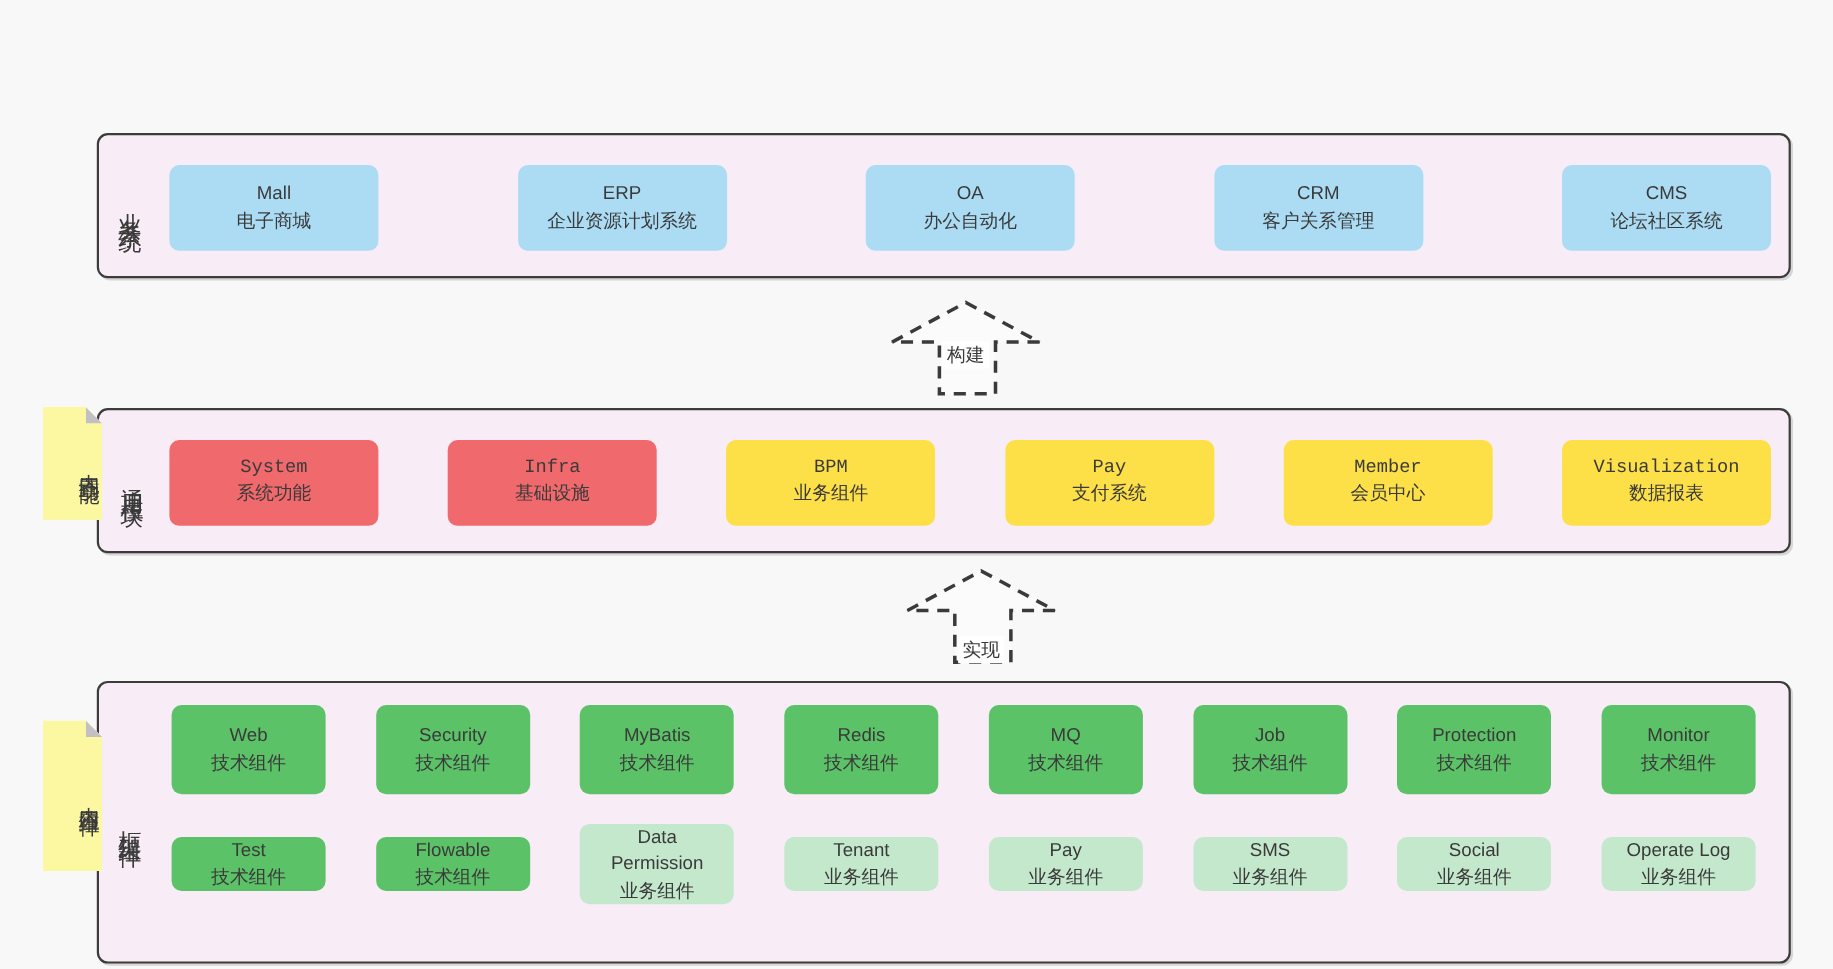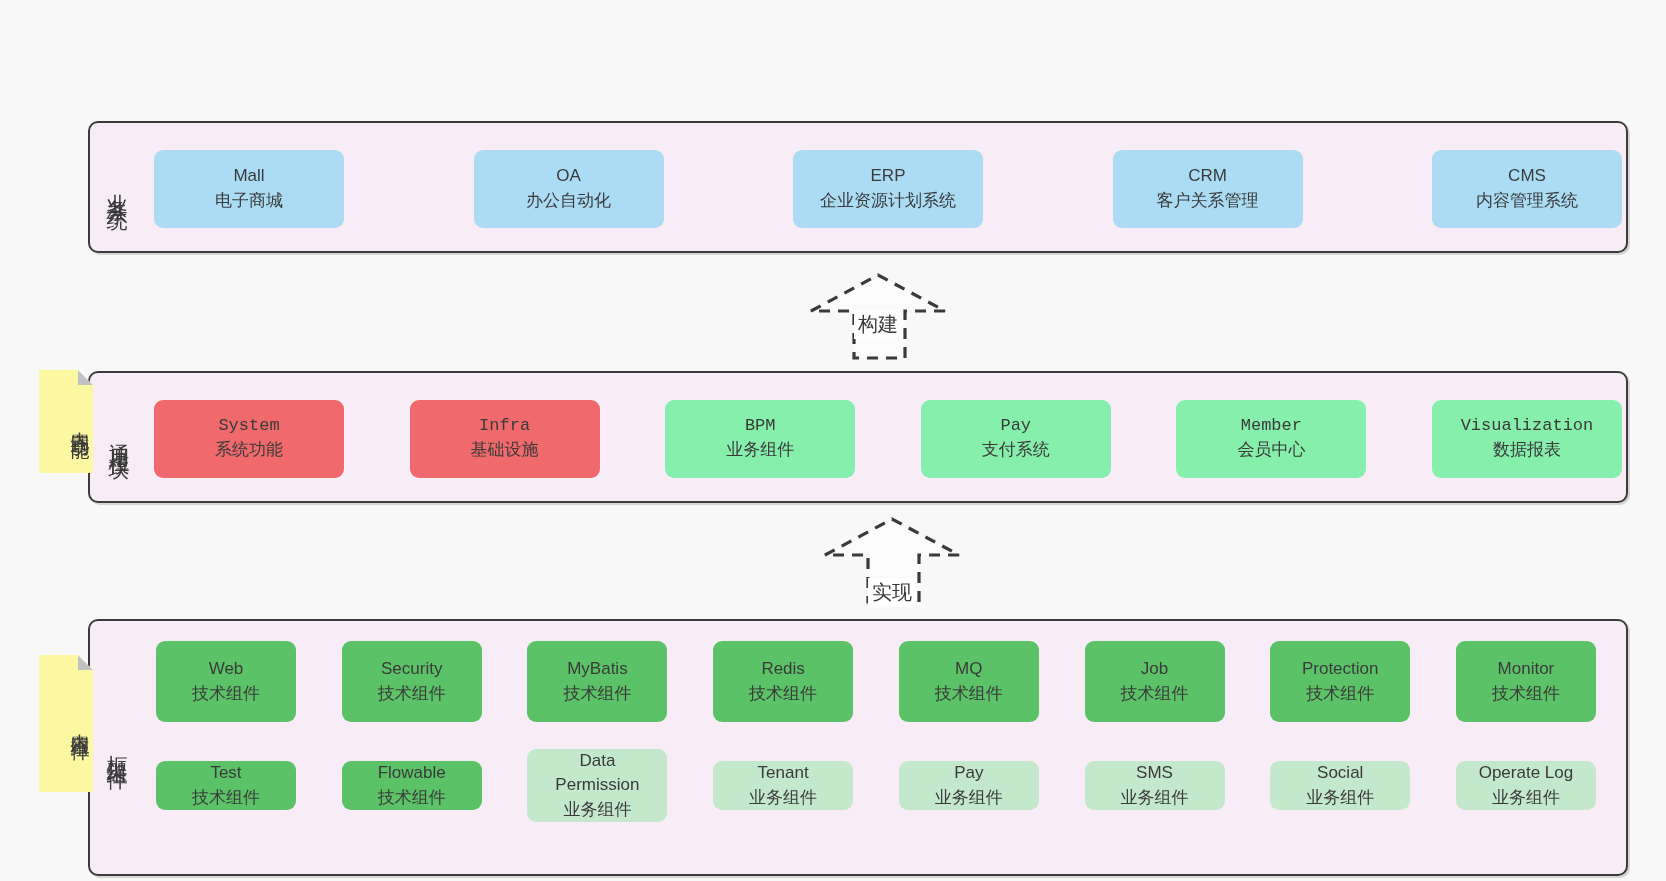--- a/index.html
+++ b/index.html
@@ -24,36 +24,36 @@
   #layer-components{top:619px;height:257px;}
 
   .layer-label{
     position:absolute;left:9px;top:8px;height:calc(100% - 16px);width:32px;
     writing-mode:vertical-rl;text-orientation:upright;
     text-align:center;font-size:21px;letter-spacing:5px;color:#3a3a3a;
   }
 
   
   .row{position:absolute;display:flex;justify-content:space-between;}
-  .row-6{left:64px;right:4px;top:27px;height:78px;gap:34px;}
+  .row-6{left:64px;right:16px;top:27px;height:78px;gap:34px;}
   .row-8{left:66px;right:30px;height:81px;}
   #comp-row-1{top:20px;}
   #comp-row-2{top:124px;align-items:center;}
 
   .box{
     border-radius:9px;
     display:flex;flex-direction:column;align-items:center;justify-content:center;
     text-align:center;font-size:17px;line-height:1.45;
     padding:0 14px;box-sizing:border-box;
   }
   .row-6 .box{width:190px;}
   .row-8 .box{width:140px;}
   .blue{background:#abdcf4;}
   .red{background:#f0696c;}
-  .pink{background:#86efac;}
+  .pink{background:#fde047;}
   .green{background:#5cc268;}
   .lightgreen{background:#c4e8cc;}
 
   
   .note{
     position:absolute;left:39px;width:54px;
     background:#fcf8a2;z-index:3;
     clip-path:polygon(0 0,calc(100% - 15px) 0,100% 15px,100% 100%,0 100%);
   }
   #note-modules{top:370px;height:103px;}
@@ -64,53 +64,53 @@
     writing-mode:vertical-rl;text-orientation:upright;
     text-align:center;font-size:19px;letter-spacing:3px;color:#3a3a3a;
   }
 
   
   .arrow{position:absolute;width:140px;height:90px;}
   #arrow-build{left:808px;top:272px;}
   #arrow-implement{left:822px;top:516px;}
   .arrow-label{
     position:absolute;transform:translateX(-50%);
-    background:#ffffff;padding:1px 4px;font-size:20px;color:#3a3a3a;
+    background:#ffffff;padding:1px 4px;font-size:17px;color:#3a3a3a;
     z-index:2;white-space:nowrap;
   }
   #arrow-build-label{left:878px;top:310px;}
   #arrow-implement-label{left:892px;top:554px;margin-top:24px;}
 </style>
 </head>
 <body>
 
 <div class="canvas">
 
   <section class="layer" id="layer-business">
     <div class="layer-label">业务系统</div>
     <div class="row row-6">
       <div class="box blue">
         <span>Mall</span>
         <span>电子商城</span>
       </div>
       <div class="box blue">
+        <span>ERP</span>
+        <span>企业资源计划系统</span>
+      </div>
+      <div class="box blue">
         <span>OA</span>
         <span>办公自动化</span>
       </div>
       <div class="box blue">
-        <span>ERP</span>
-        <span>企业资源计划系统</span>
-      </div>
-      <div class="box blue">
         <span>CRM</span>
         <span>客户关系管理</span>
       </div>
       <div class="box blue">
         <span>CMS</span>
-        <span>内容管理系统</span>
+        <span>论坛社区系统</span>
       </div>
     </div>
   </section>
 
   <svg class="arrow" id="arrow-build" viewBox="0 0 140 90">
     <polygon points="70,3 137,39 97,39 97,86 46,86 46,39 3,39" fill="#fbfbfb" stroke="#3a3a3a" stroke-width="3.2" stroke-dasharray="11,8" stroke-linejoin="miter"></polygon>
   </svg>
   <div class="arrow-label" id="arrow-build-label">构建</div>
 
   <section class="layer" id="layer-modules">

